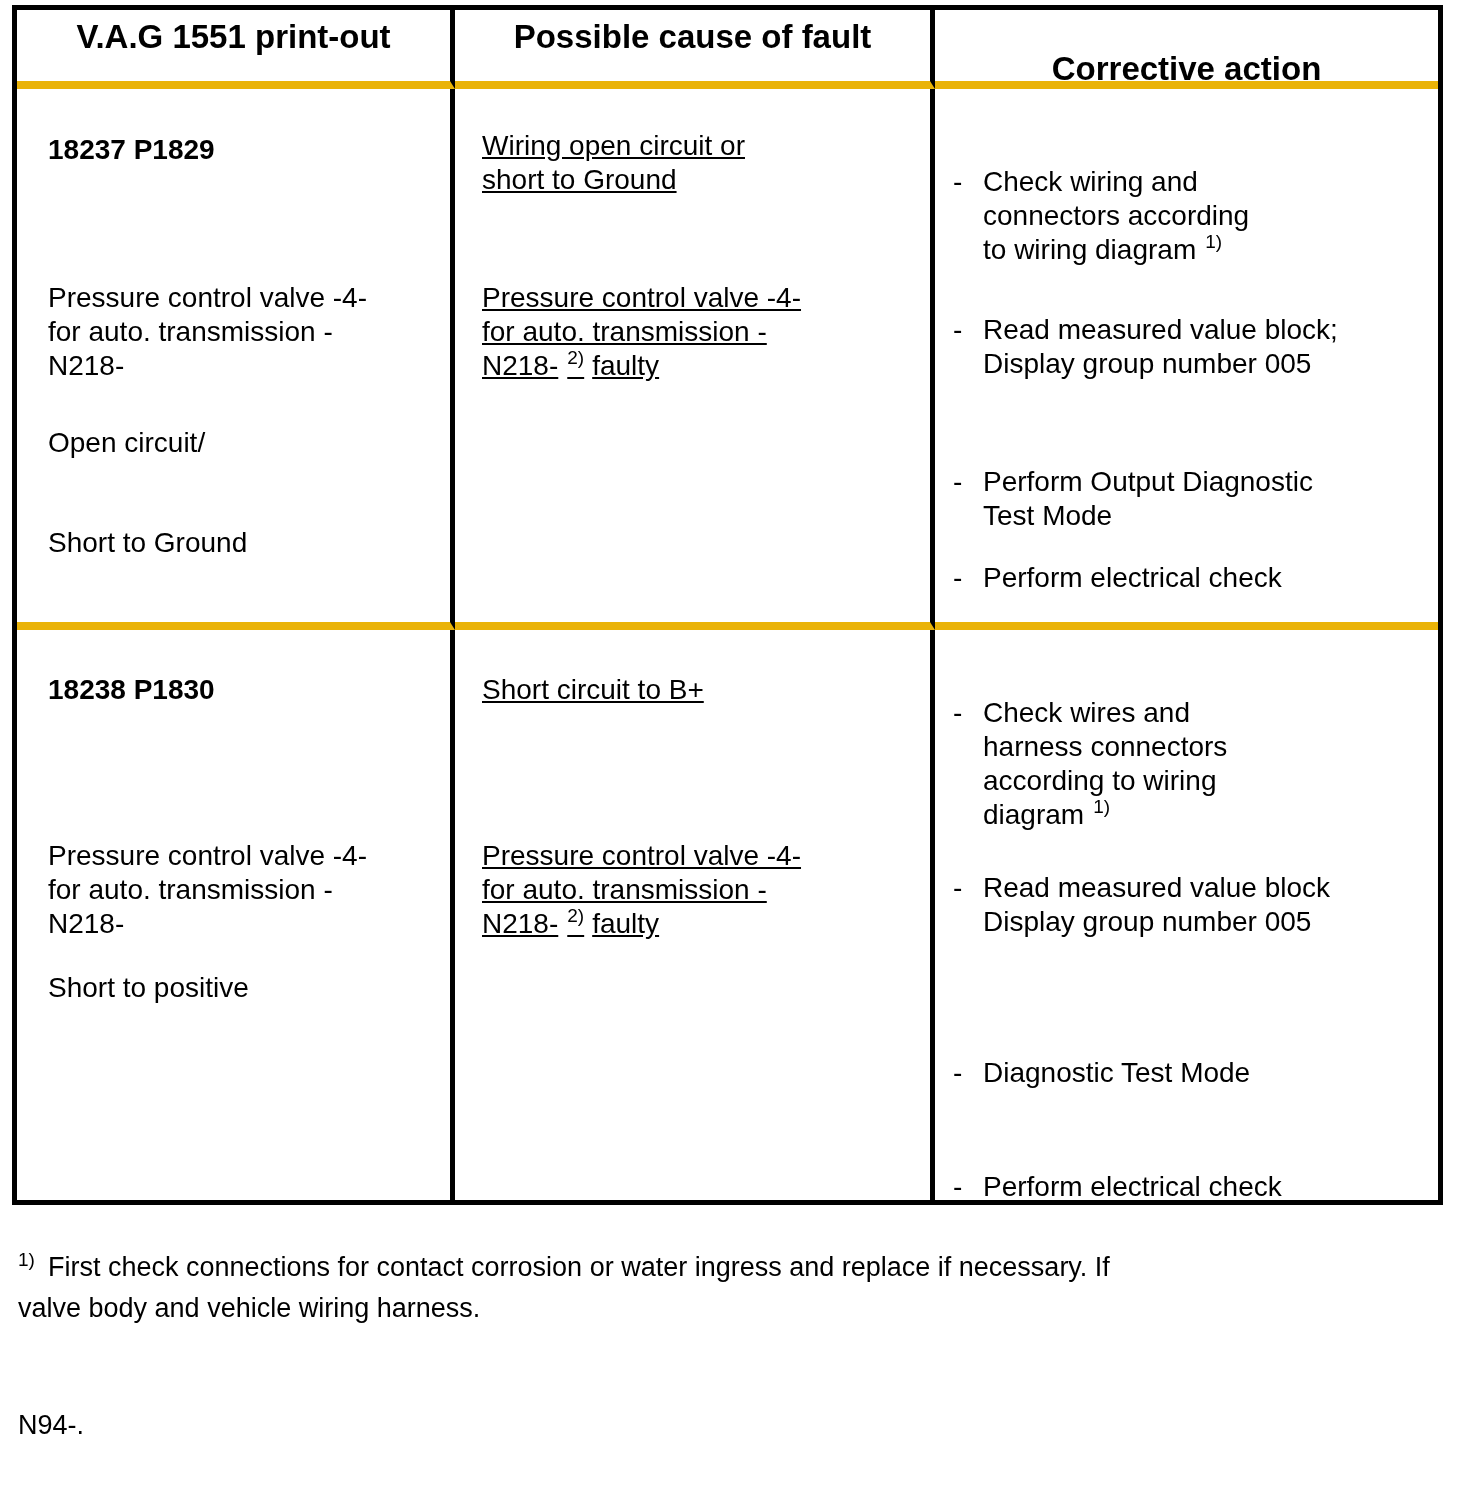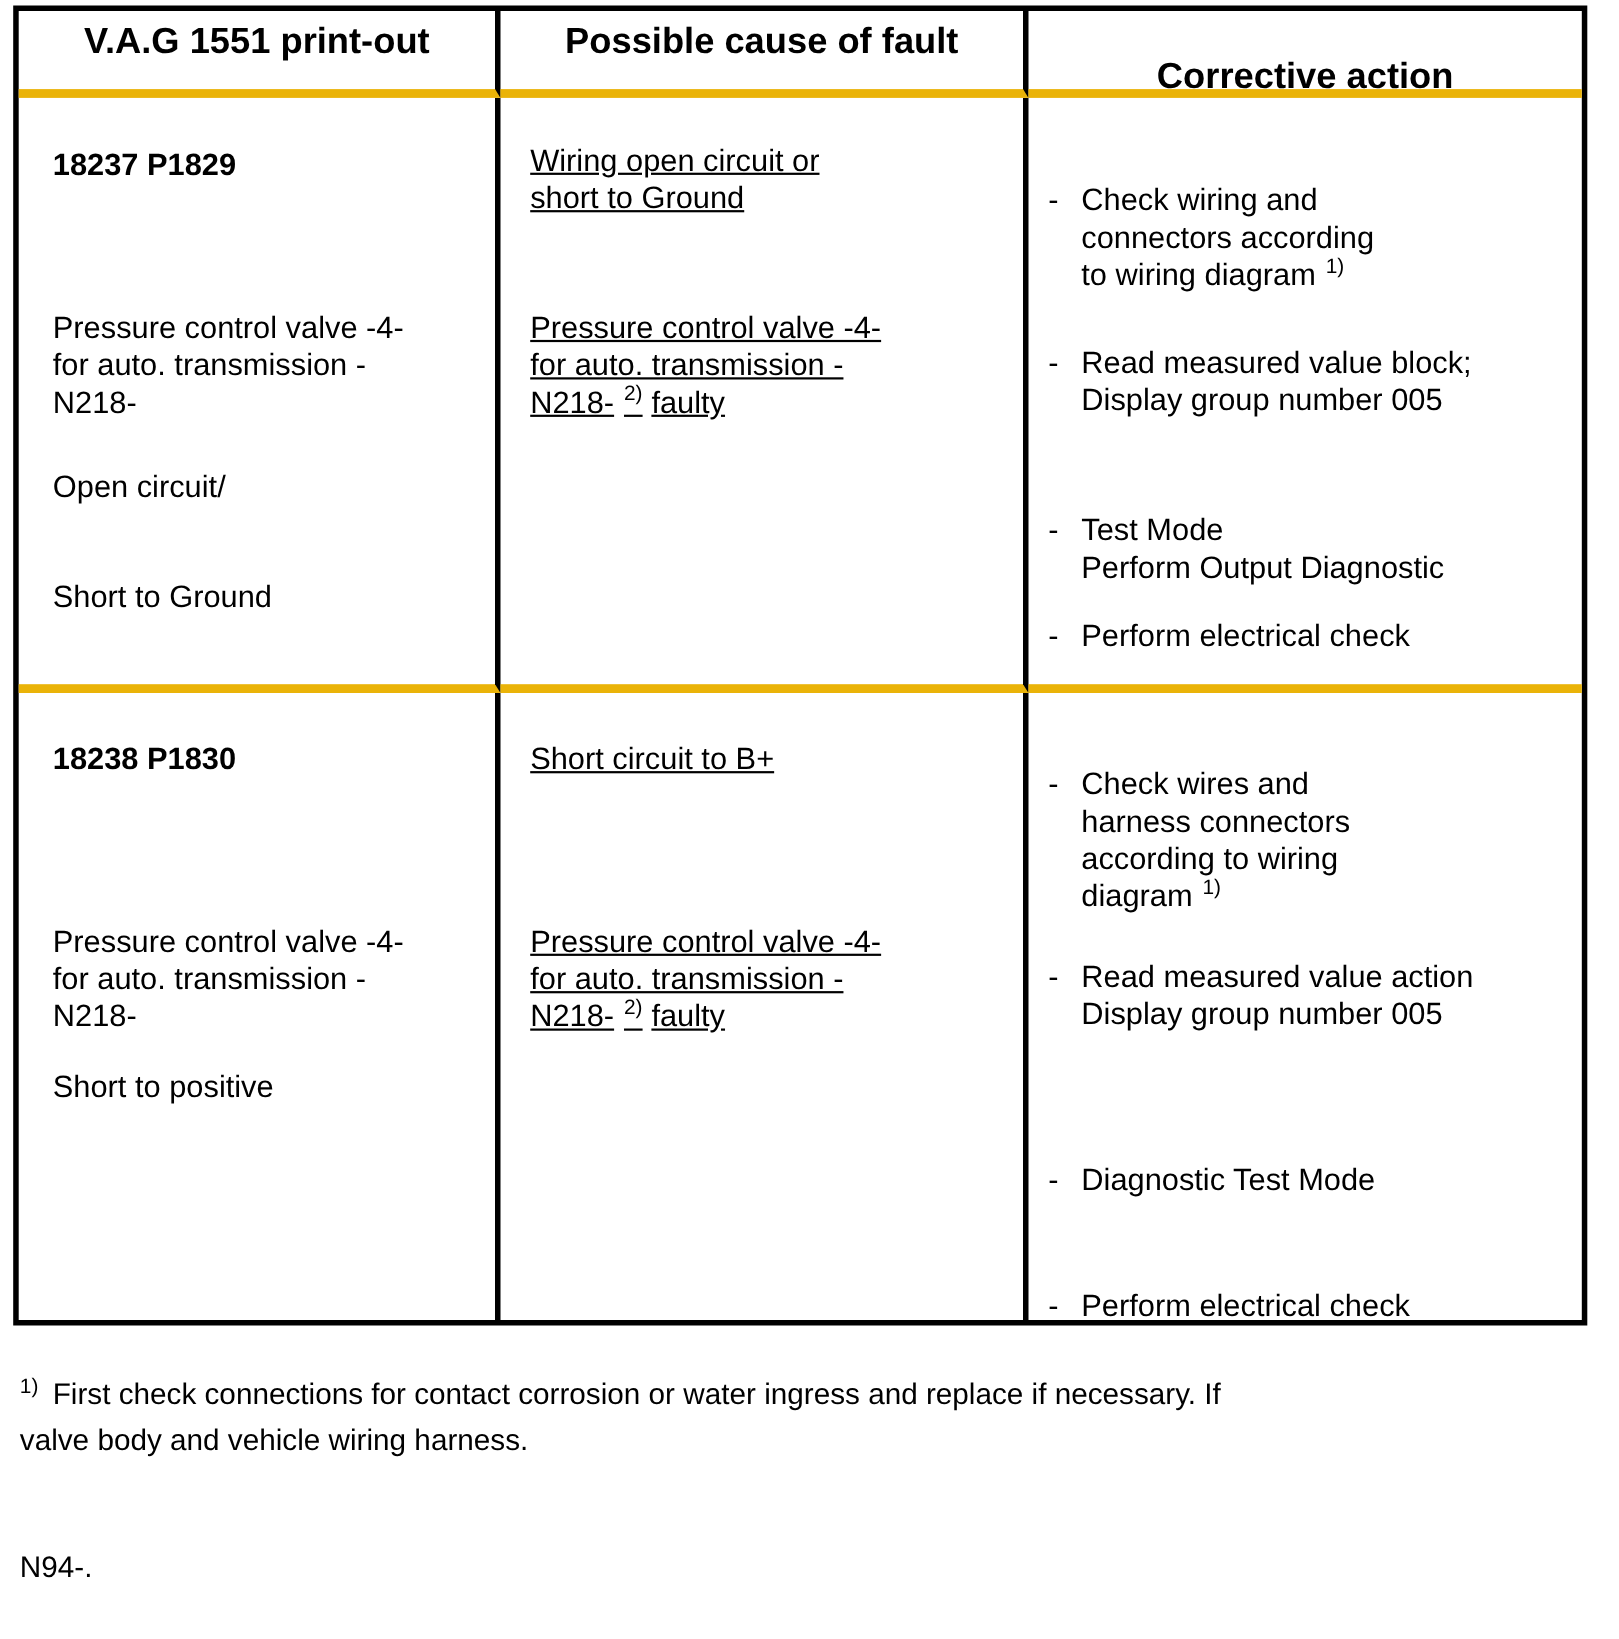--- a/index.html
+++ b/index.html
@@ -100,22 +100,22 @@
     <div class="action" style="top:192px">
       <span class="dash">-</span>
       <div>
         <div>Read measured value block;</div>
         <div>Display group number 005</div>
       </div>
     </div>
     <div class="action" style="top:344px">
       <span class="dash">-</span>
       <div>
+        <div>Perform Output Diagnostic</div>
         <div>Test Mode</div>
-        <div>Perform Output Diagnostic</div>
       </div>
     </div>
     <div class="action" style="top:440px">
       <span class="dash">-</span>
       <div>
         <div>Perform electrical check</div>
       </div>
     </div>
   </div>
 
@@ -144,21 +144,21 @@
       <div>
         <div>Check wires and</div>
         <div>harness connectors</div>
         <div>according to wiring</div>
         <div><span>diagram</span><span class="sup">1)</span></div>
       </div>
     </div>
     <div class="action" style="top:209px">
       <span class="dash">-</span>
       <div>
-        <div>Read measured value action</div>
+        <div>Read measured value block</div>
         <div>Display group number 005</div>
       </div>
     </div>
     <div class="action" style="top:394px">
       <span class="dash">-</span>
       <div>
         <div>Diagnostic Test Mode</div>
       </div>
     </div>
     <div class="action" style="top:508px">

